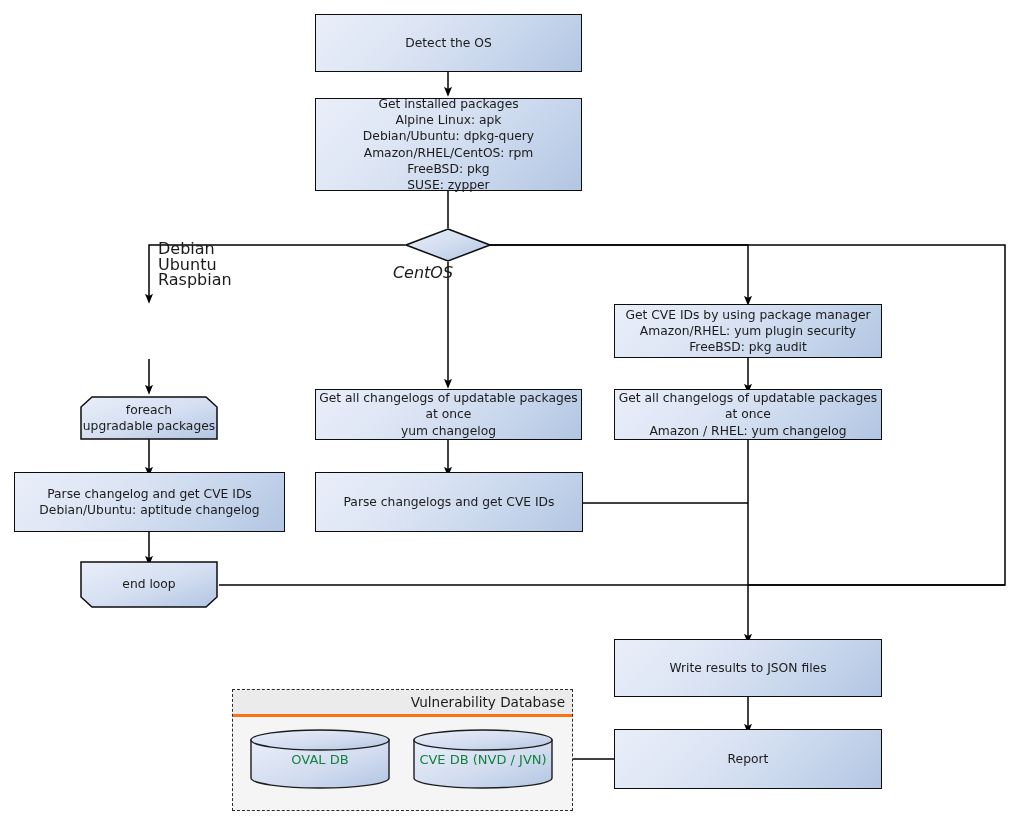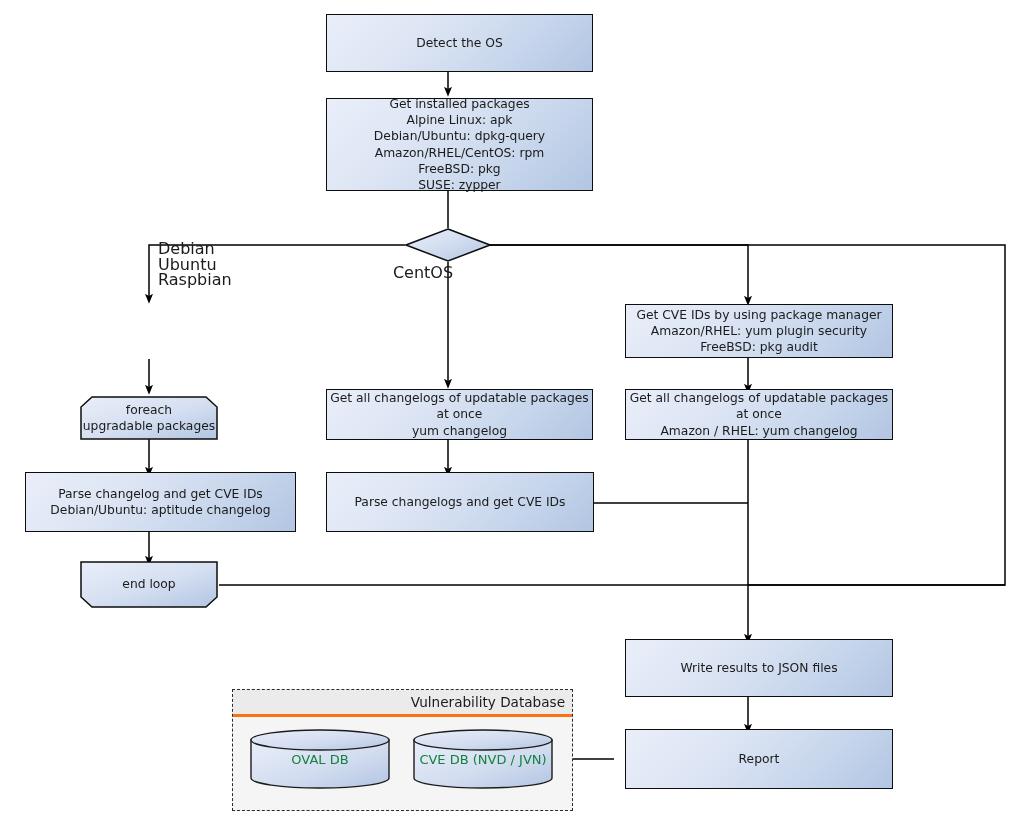--- a/index.html
+++ b/index.html
@@ -32,21 +32,20 @@
     border: 1.3px solid #0d0d0d;
     background: linear-gradient(135deg, #e9eef9 0%, #dde5f4 35%, #c7d6ec 70%, #b2c5e2 100%);
     display: flex;
     align-items: center;
     justify-content: center;
     text-align: center;
     color: #1b1b1b;
     font-size: 12.3px;
     line-height: 16.3px;
     white-space: nowrap;
-    margin-left: 11px;
   }
   .node .txt {
     display: block;
     white-space: pre-line;
   }
   
   .loop-start {
     border: none;
     background: none;
     margin-top: 6px;
@@ -198,21 +197,21 @@
         </linearGradient>
       </defs>
       <polygon points="43,1 85,17 43,33 1,17" fill="url(#gdiamond)" stroke="#0d0d0d" stroke-width="1.5"></polygon>
     </svg>
     <div class="label"></div>
   </div>
 
   <div class="edge-label left-al" style="left:158px; top:241px; width:70px;">Debian
 Ubuntu
 Raspbian</div>
-  <div class="edge-label left-al" style="left:390px; top:265px; width:66px; text-align:center;">CentOS</div>
+  <div class="edge-label left-al" style="left:390px; top:265px; width:66px; text-align:center;font-style:italic;">CentOS</div>
 
 
   <div class="loop-start" style="position:absolute; left:80px; top:390px; width:138px; height:44px;">
     <svg class="shape" viewBox="0 0 138 44" preserveAspectRatio="none">
       <defs>
         <linearGradient id="gloop1" x1="0" y1="0" x2="1" y2="1">
           <stop offset="0%" stop-color="#e9eef9"></stop>
           <stop offset="50%" stop-color="#d6e0f2"></stop>
           <stop offset="100%" stop-color="#b2c5e2"></stop>
         </linearGradient>

